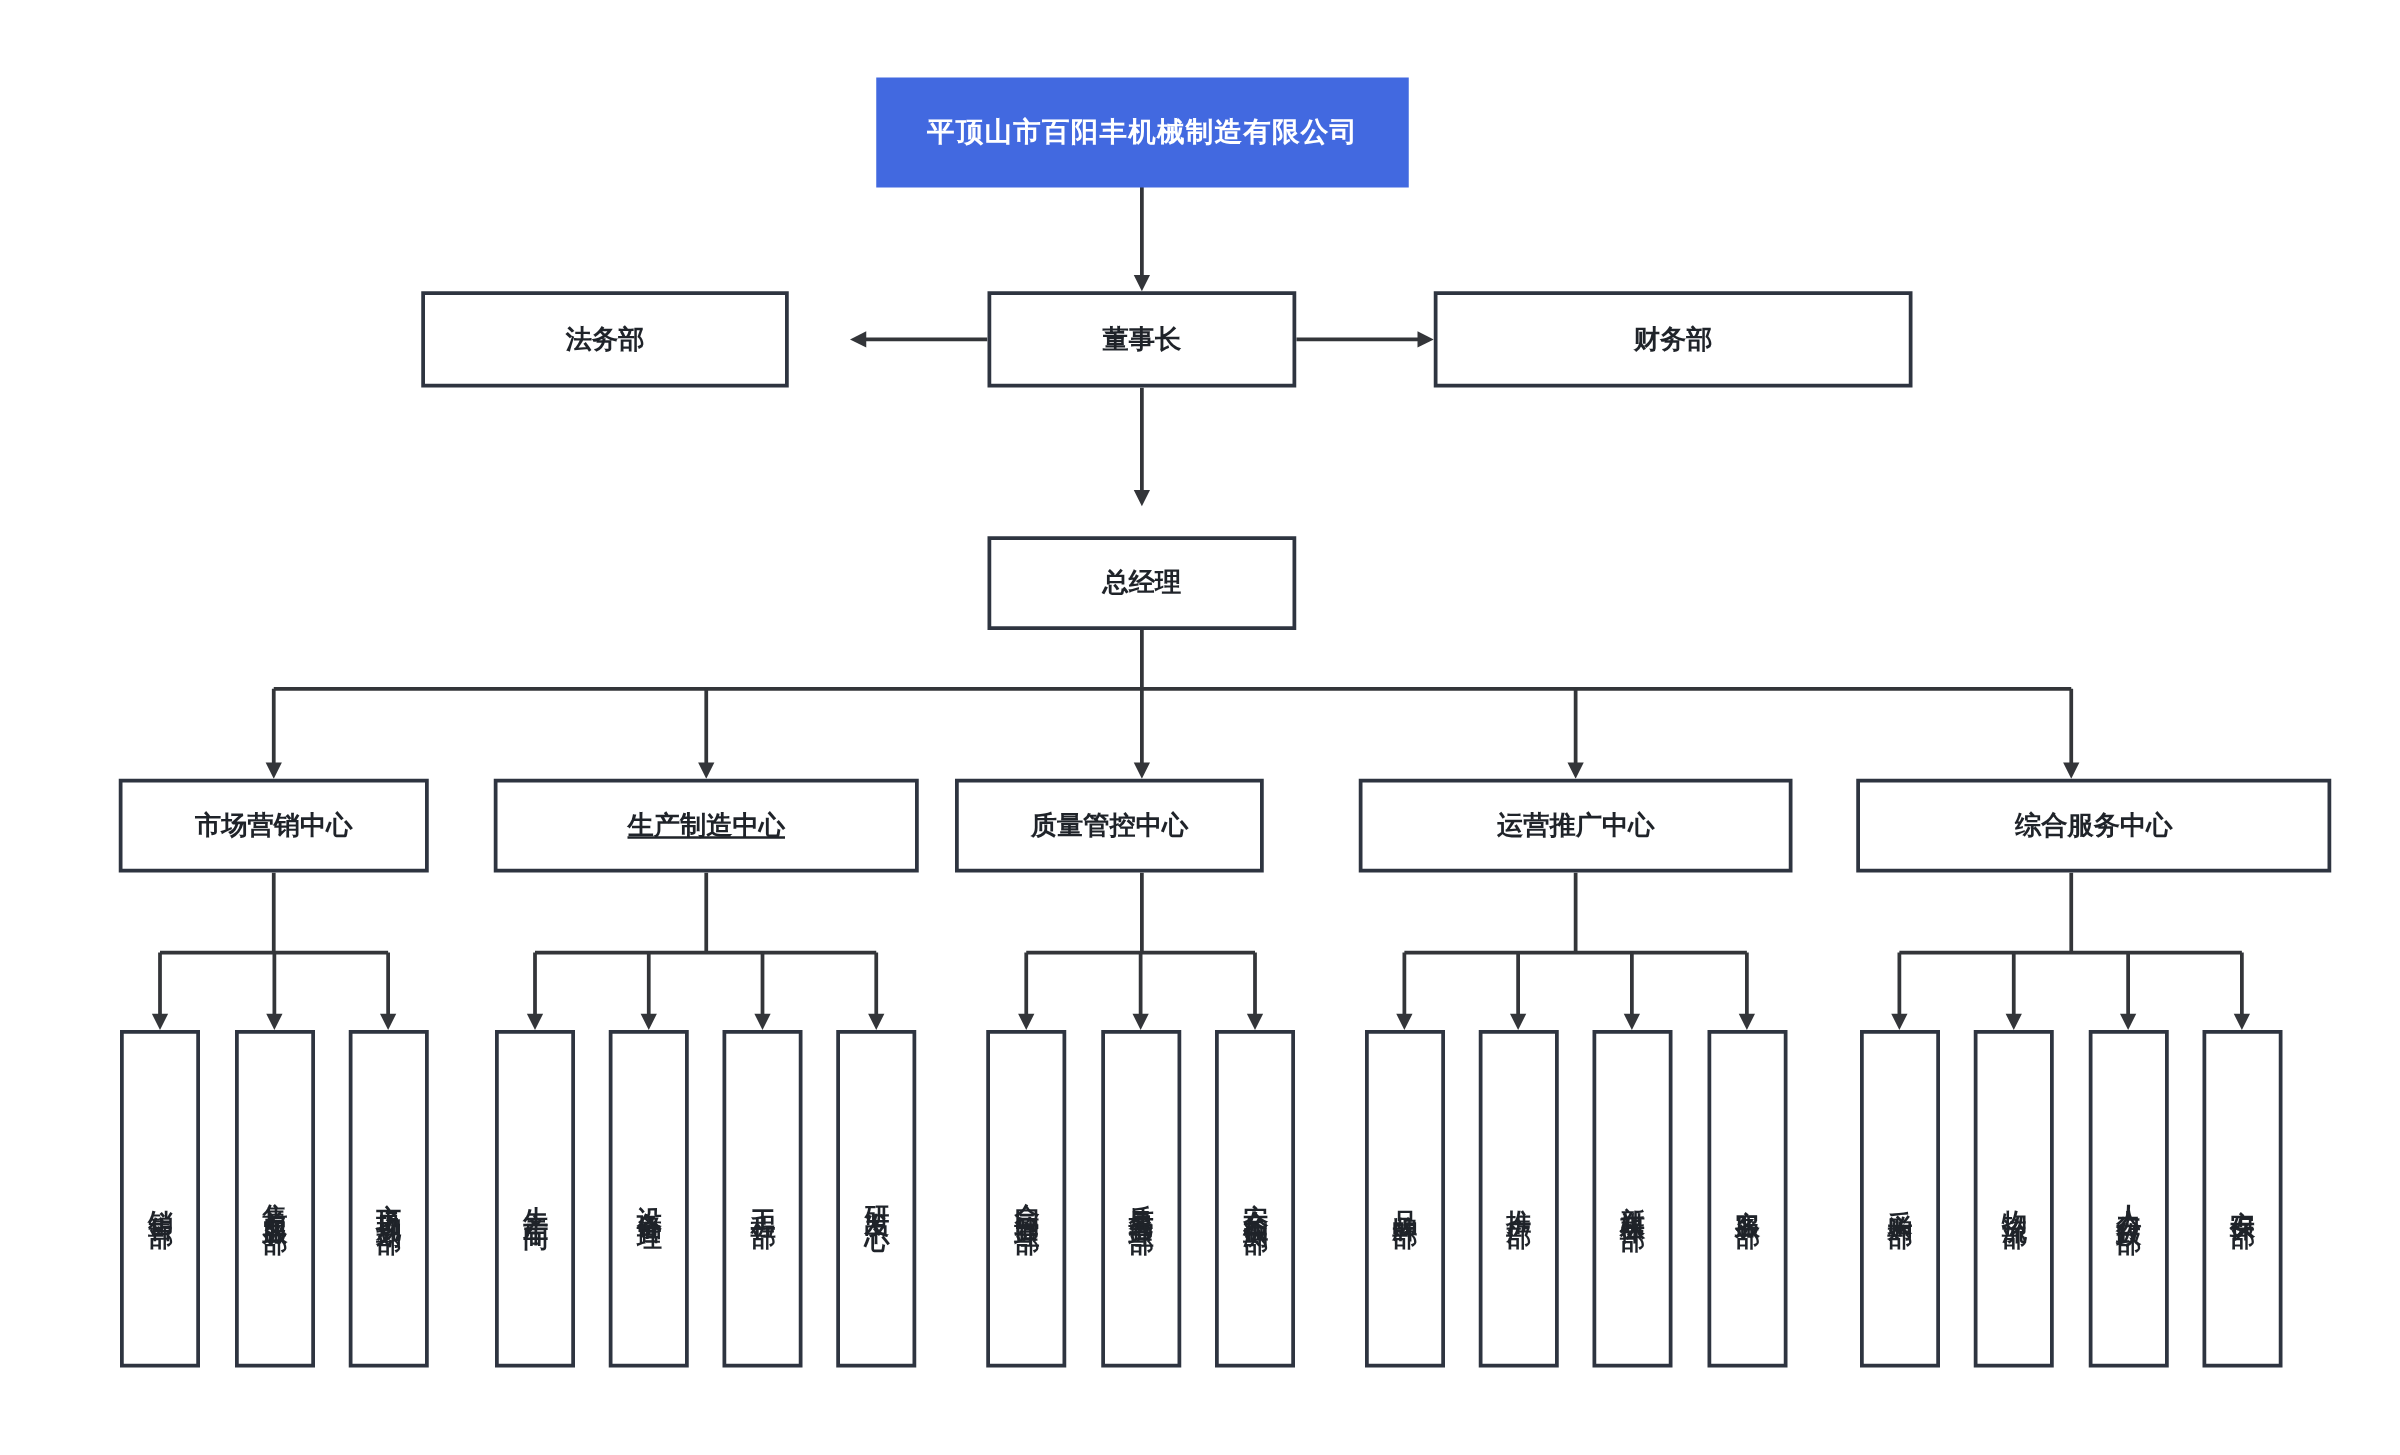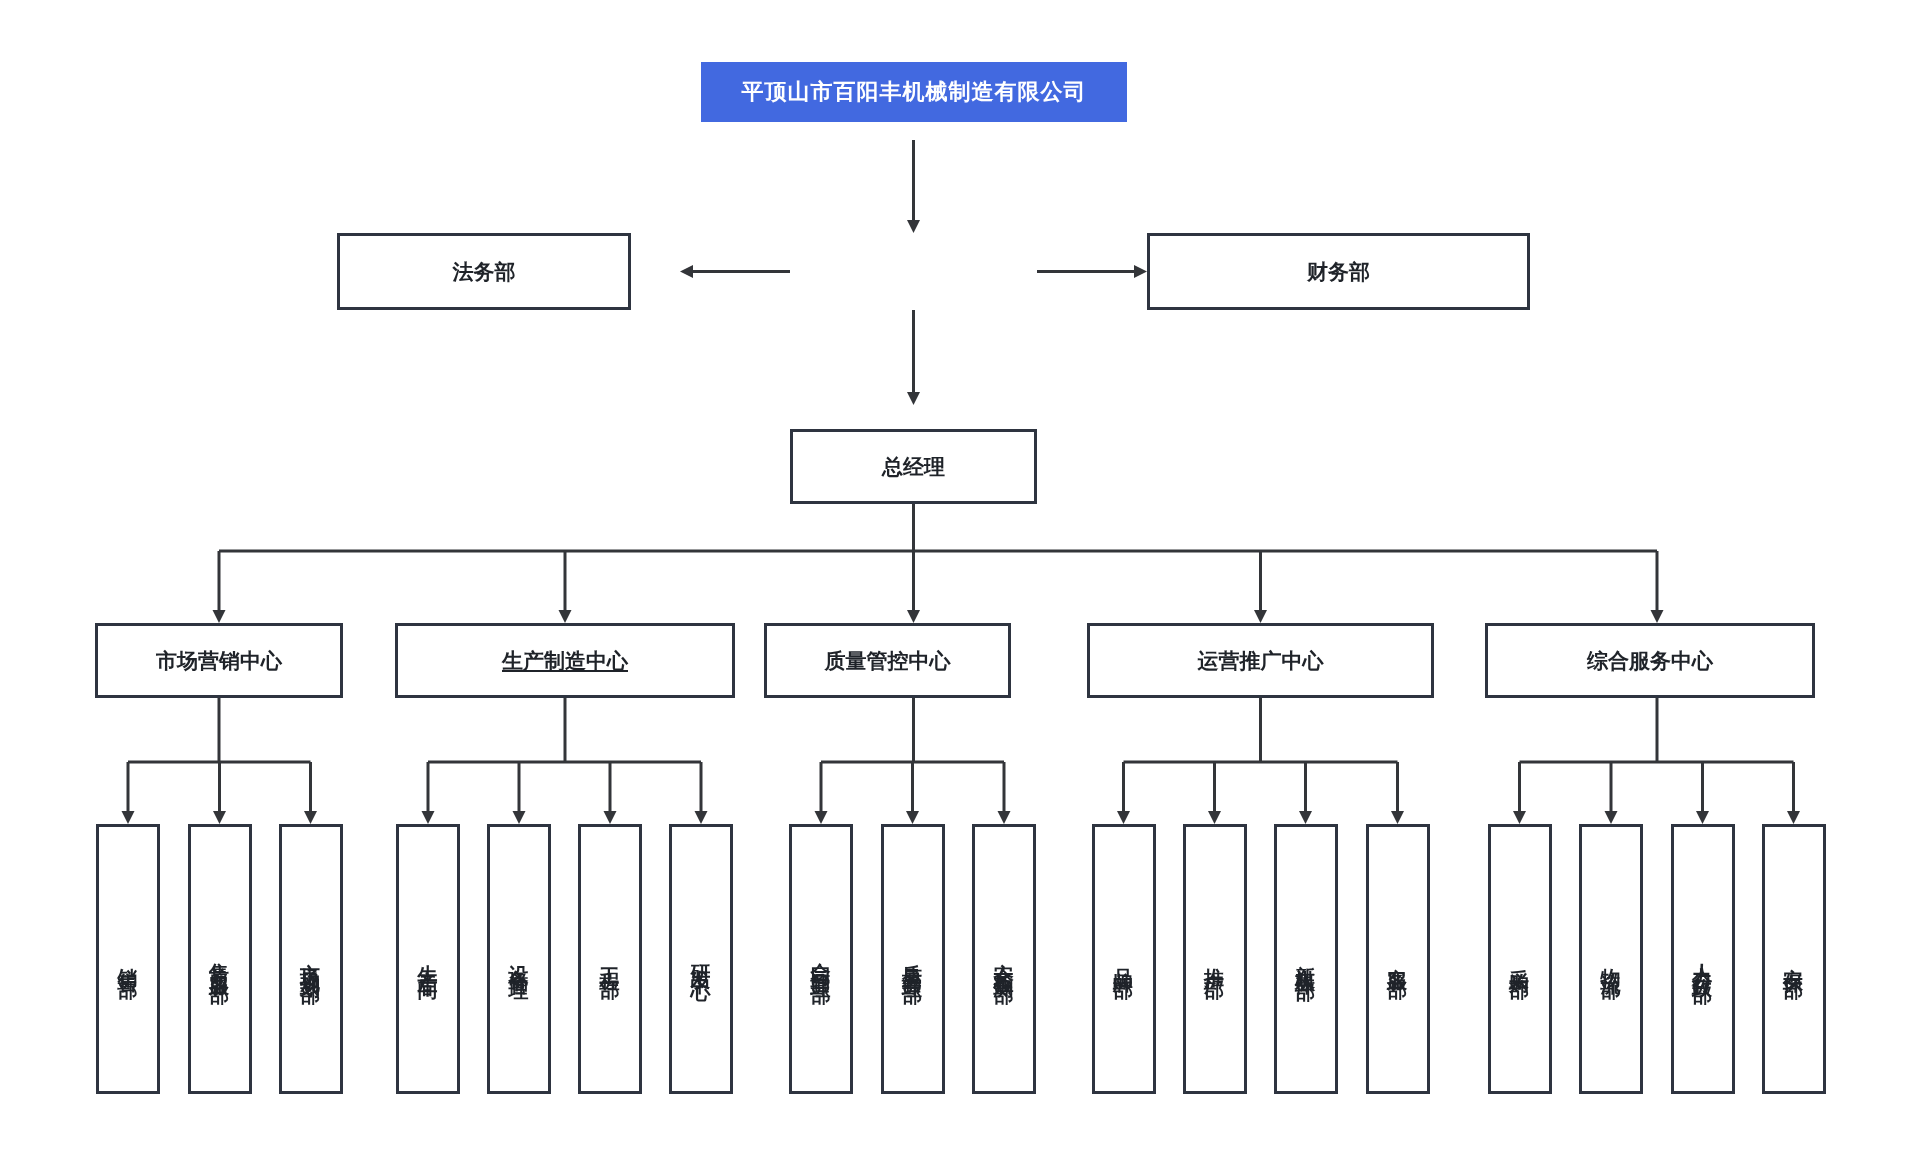--- a/index.html
+++ b/index.html
@@ -15,21 +15,21 @@
   }
   .canvas{position:absolute;left:0;top:0;width:1920px;height:1164px;background:#ffffff;}
   svg.connectors{position:absolute;left:0;top:0;width:1920px;height:1164px;}
   .node{
     position:absolute;box-sizing:border-box;background:#ffffff;
     border:3px solid var(--border);color:var(--text);
     display:flex;align-items:center;justify-content:center;
     font-weight:700;font-size:21px;line-height:1.2;
   }
   .node-company{
-    left:701px;top:62px;width:426px;height:60px;
+    left:701px;top:62px;width:426px;height:88px;
     background:var(--accent);border:none;color:#ffffff;
     font-size:22px;letter-spacing:1px;
   }
   .node-legal{left:337px;top:233px;width:294px;height:77px;}
   .node-chairman{left:790px;top:233px;width:247px;height:77px;}
   .node-finance{left:1147px;top:233px;width:383px;height:77px;}
   .node-gm{left:790px;top:405px;width:247px;height:75px;margin-top:24px;}
   .center-box{top:623px;height:75px;justify-content:center;}
   .dept-box{top:824px;height:270px;width:64px;font-size:20px;}
   .dept-box .vlabel{
@@ -113,20 +113,23 @@
     </svg>
 
   <div class="node node-company">
     <span class="hlabel">平顶山市百阳丰机械制造有限公司</span>
   </div>
 
   <div class="node node-legal">
     <span class="hlabel">法务部</span>
   </div>
 
+  <div class="node node-chairman">
+    <span class="hlabel">董事长</span>
+  </div>
 
   <div class="node node-finance">
     <span class="hlabel">财务部</span>
   </div>
 
   <div class="node node-gm">
     <span class="hlabel">总经理</span>
   </div>
 
   <div id="generated-nodes">
@@ -177,21 +180,21 @@
       </div>
       <div class="node dept-box" style="left: 1182.5px;">
         <span class="vlabel">推广部</span>
       </div>
       <div class="node dept-box" style="left: 1273.5px;">
         <span class="vlabel">新媒体部</span>
       </div>
       <div class="node dept-box" style="left: 1365.5px;">
         <span class="vlabel">客服部</span>
       </div>
-      <div class="node center-box" style="left: 1485px; width: 330px;">
+      <div class="node center-box" style="left: 1485px; width: 380px;">
         <span class="hlabel">综合服务中心</span>
       </div>
       <div class="node dept-box" style="left: 1487.5px;">
         <span class="vlabel">采购部</span>
       </div>
       <div class="node dept-box" style="left: 1579px;">
         <span class="vlabel">物流部</span>
       </div>
       <div class="node dept-box" style="left: 1670.5px;">
         <span class="vlabel">人力行政部</span>

